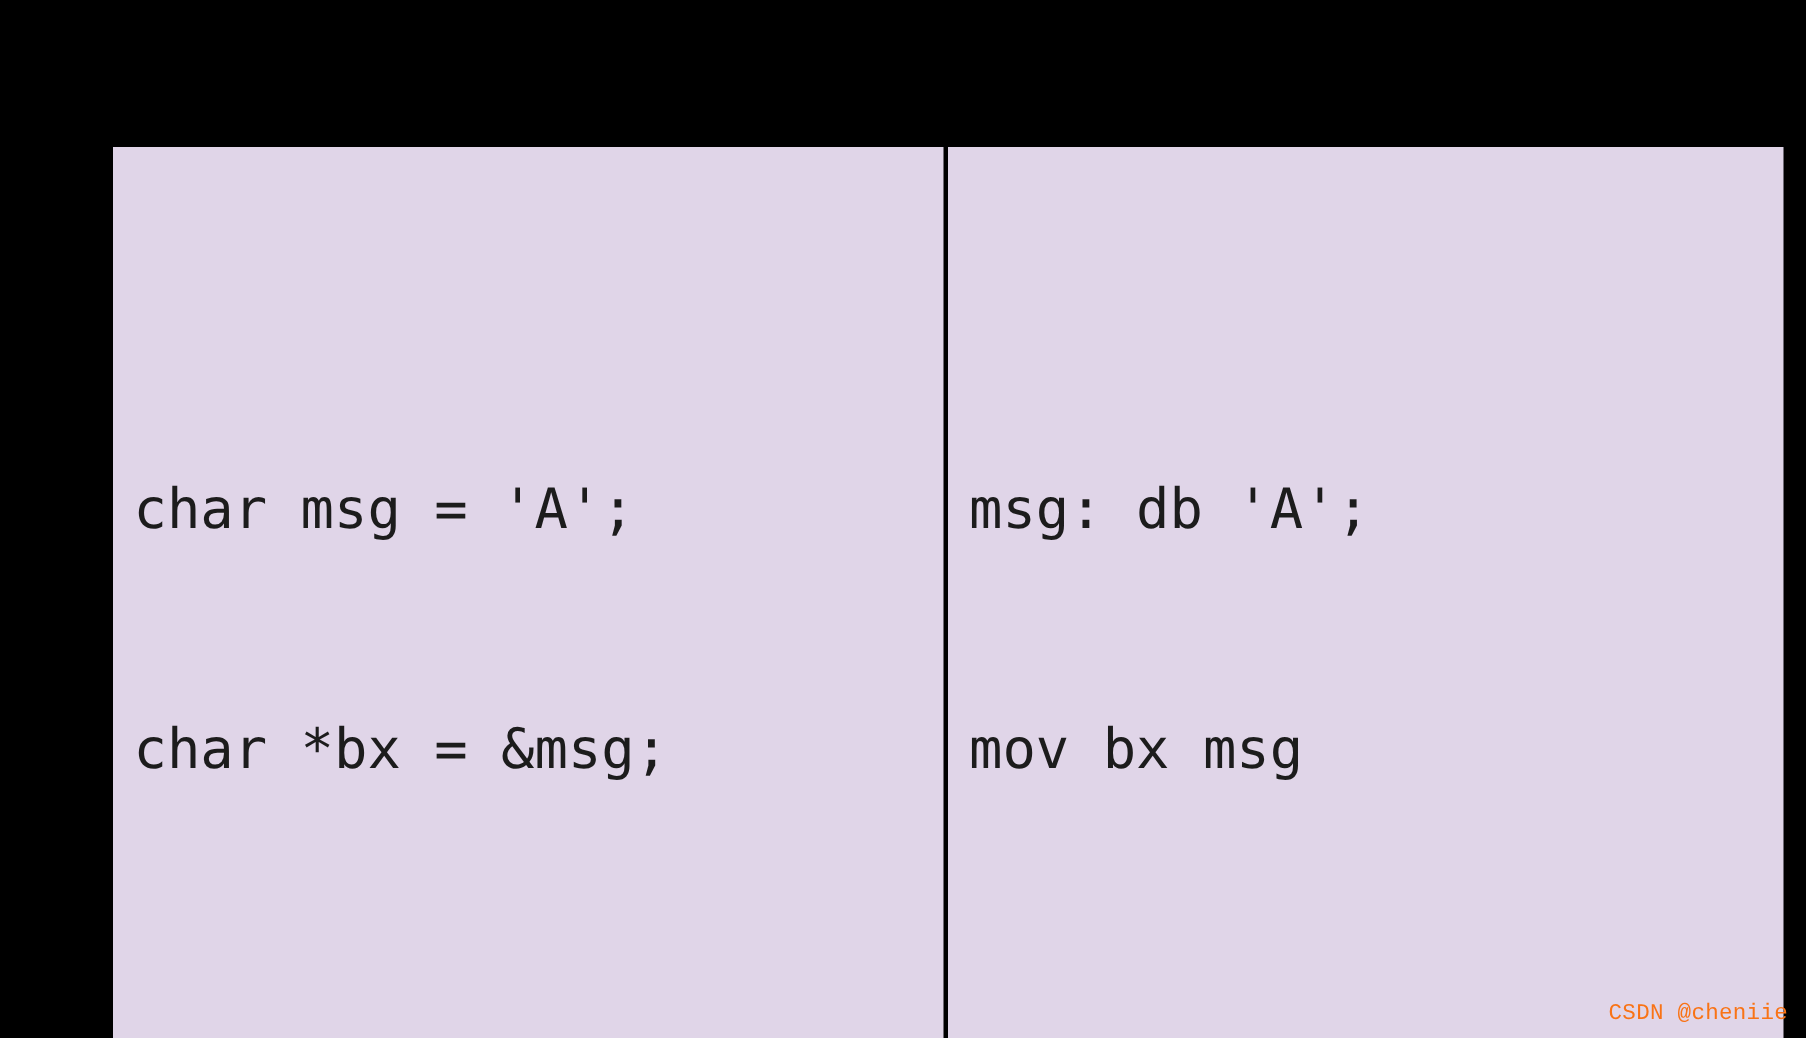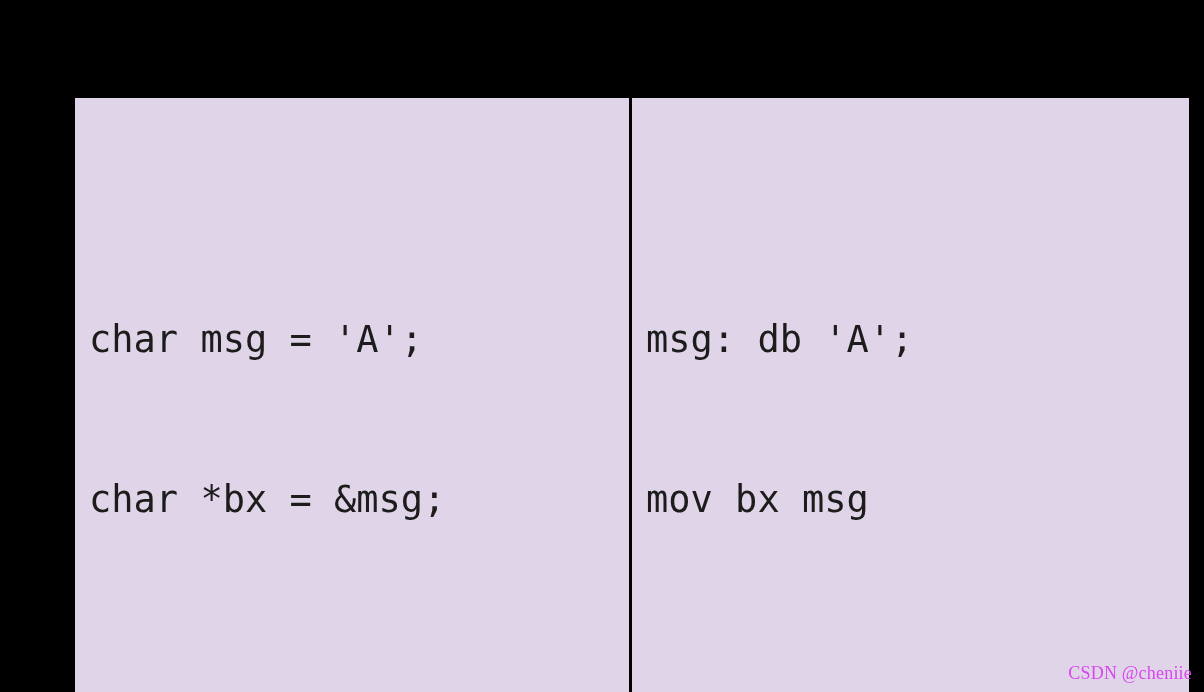--- a/index.html
+++ b/index.html
@@ -50,23 +50,23 @@
 
   
   .code-lines { display: block; }
   .code-line  { display: block; }
 
   
   #watermark {
     position: absolute;
     right: 12px;
     bottom: 8px;
-    font-family: Liberation Serif, serif;
-    font-size: 18px;
-    color: #d946ef;
+    font-family: Liberation Mono, monospace;
+    font-size: 15px;
+    color: #f97316;
     letter-spacing: 0.2px;
     white-space: pre;
   }
 </style>
 </head>
 <body>
 
 <table id="comparison-table">
   <colgroup>
     <col class="col-c">

